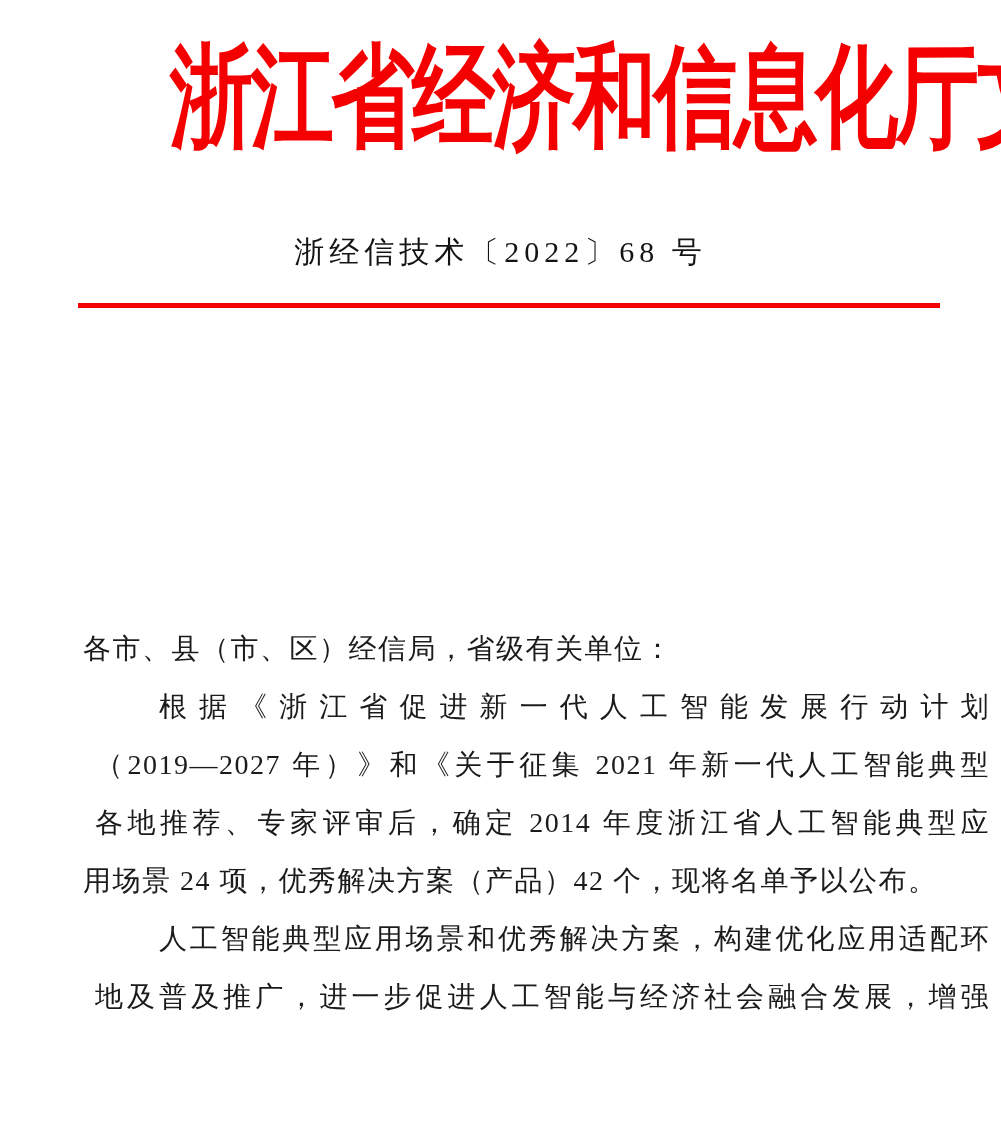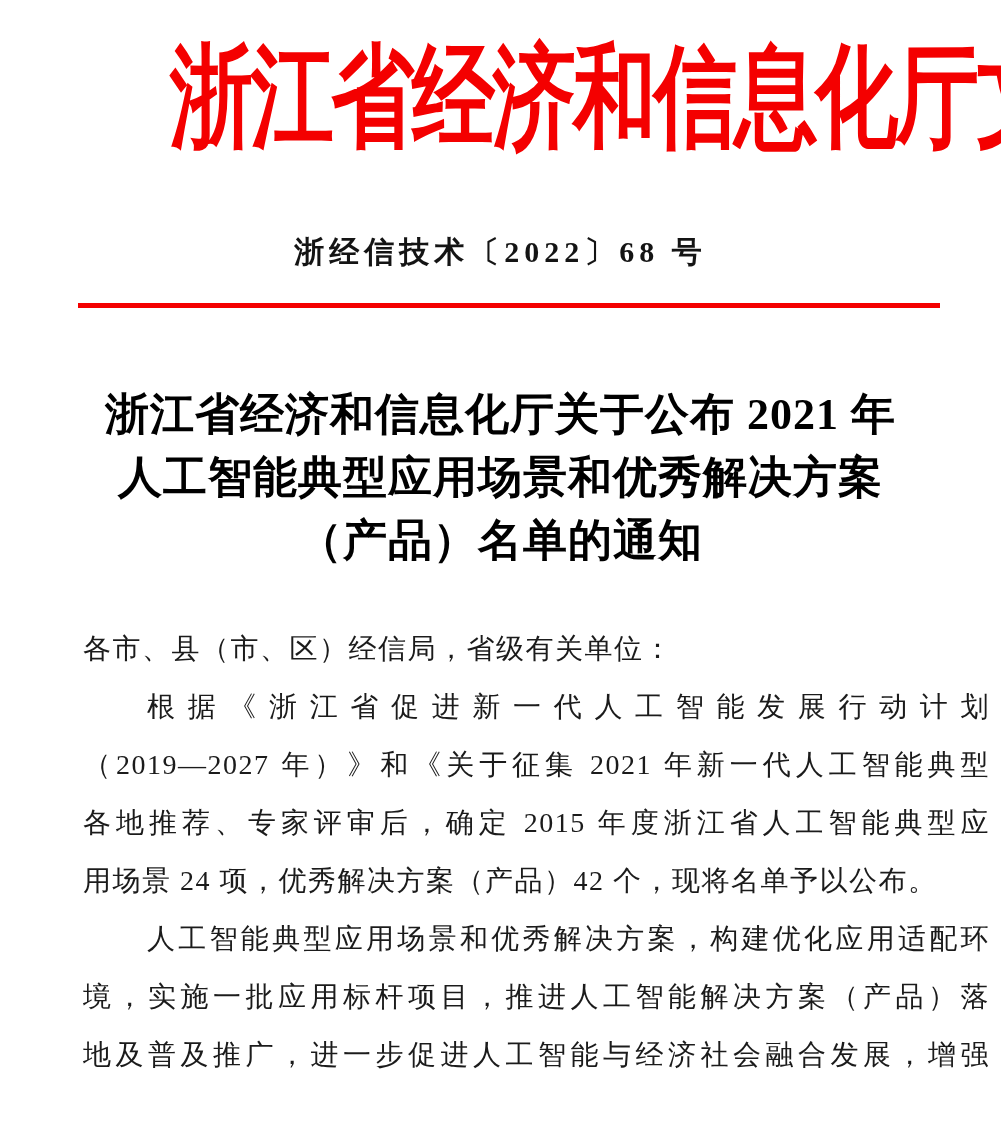--- a/index.html
+++ b/index.html
@@ -34,21 +34,21 @@
   
   .doc-number {
     position: absolute;
     top: 232px;
     left: 0;
     width: 100%;
     text-align: center;
     font-size: 30px;
     letter-spacing: 5px;
     color: #141414;
-    font-weight: 700;
+    font-weight: 400;
   }
   
   .red-rule {
     position: absolute;
     top: 303px;
     left: 78px;
     width: 862px;
     height: 5px;
     background: #f40000;
   }
@@ -80,47 +80,42 @@
     line-height: 58px;
     height: 58px;
     letter-spacing: 1.5px;
     white-space: nowrap;
     overflow: visible;
   }
   .b-line.justify {
     white-space: normal;
     text-align: justify;
     text-align-last: justify;
+    margin-left: 12px;
     -moz-text-align-last: justify;
   }
   .b-line.indent { padding-left: 64px; }
 </style>
 </head>
 <body>
 
 <div class="page">
 
   <div class="org-banner">
     <span class="banner-text">浙江省经济和信息化厅文件</span>
   </div>
 
   <div class="doc-number">浙经信技术〔2022〕68 号</div>
 
   <div class="red-rule"></div>
 
-  <div class="doc-title">
-    <div class="t-line">浙江省经济和信息化厅关于公布 2021 年</div>
-    <div class="t-line">人工智能典型应用场景和优秀解决方案</div>
-    <div class="t-line">（产品）名单的通知</div>
-  </div>
 
   <div class="body-block">
     <div class="b-line">各市、县（市、区）经信局，省级有关单位：</div>
     <div class="b-line justify indent">根据《浙江省促进新一代人工智能发展行动计划</div>
     <div class="b-line justify">（2019—2027 年）》和《关于征集 2021 年新一代人工智能典型</div>
-    <div class="b-line justify">各地推荐、专家评审后，确定 2015 年度浙江省人工智能典型应</div>
+    <div class="b-line justify">各地推荐、专家评审后，确定 2014 年度浙江省人工智能典型应</div>
     <div class="b-line">用场景 24 项，优秀解决方案（产品）42 个，现将名单予以公布。</div>
     <div class="b-line justify indent">人工智能典型应用场景和优秀解决方案，构建优化应用适配环</div>
-    <div class="b-line justify">境，实施一批应用标杆项目，推进人工智能解决方案（产品）落</div>
     <div class="b-line justify">地及普及推广，进一步促进人工智能与经济社会融合发展，增强</div>
   </div>
 
 </div>
 
 </body></html>

